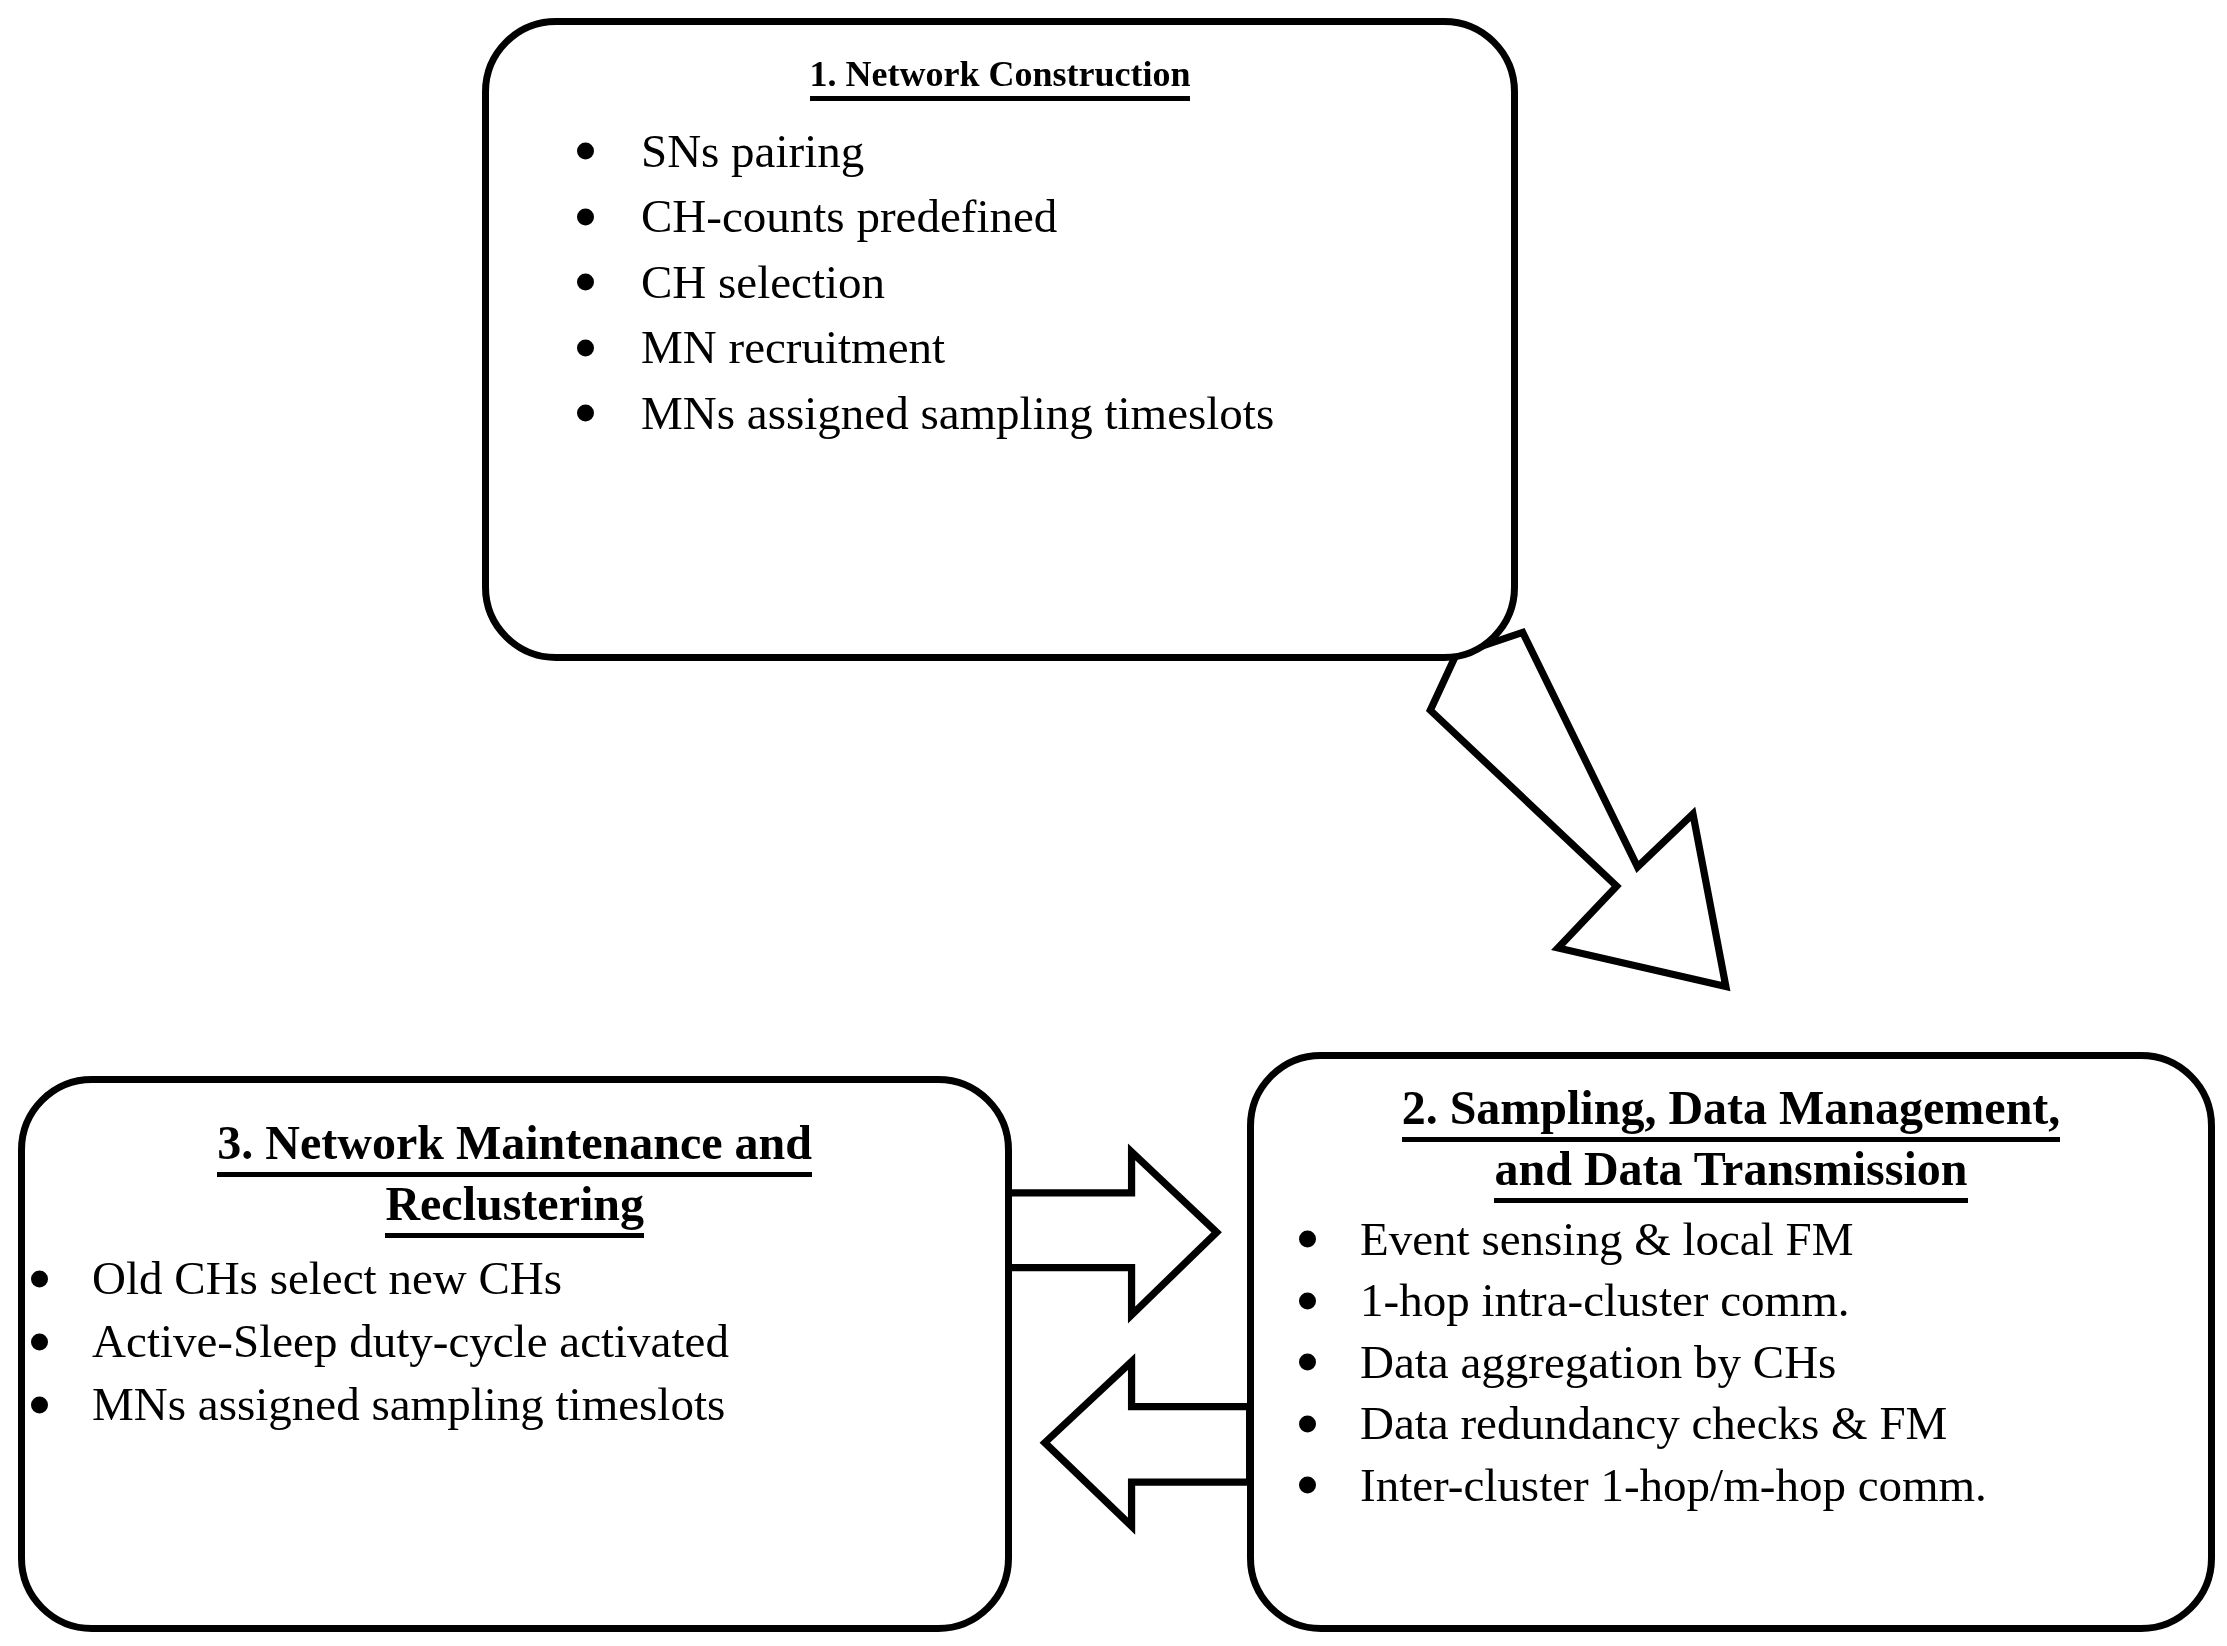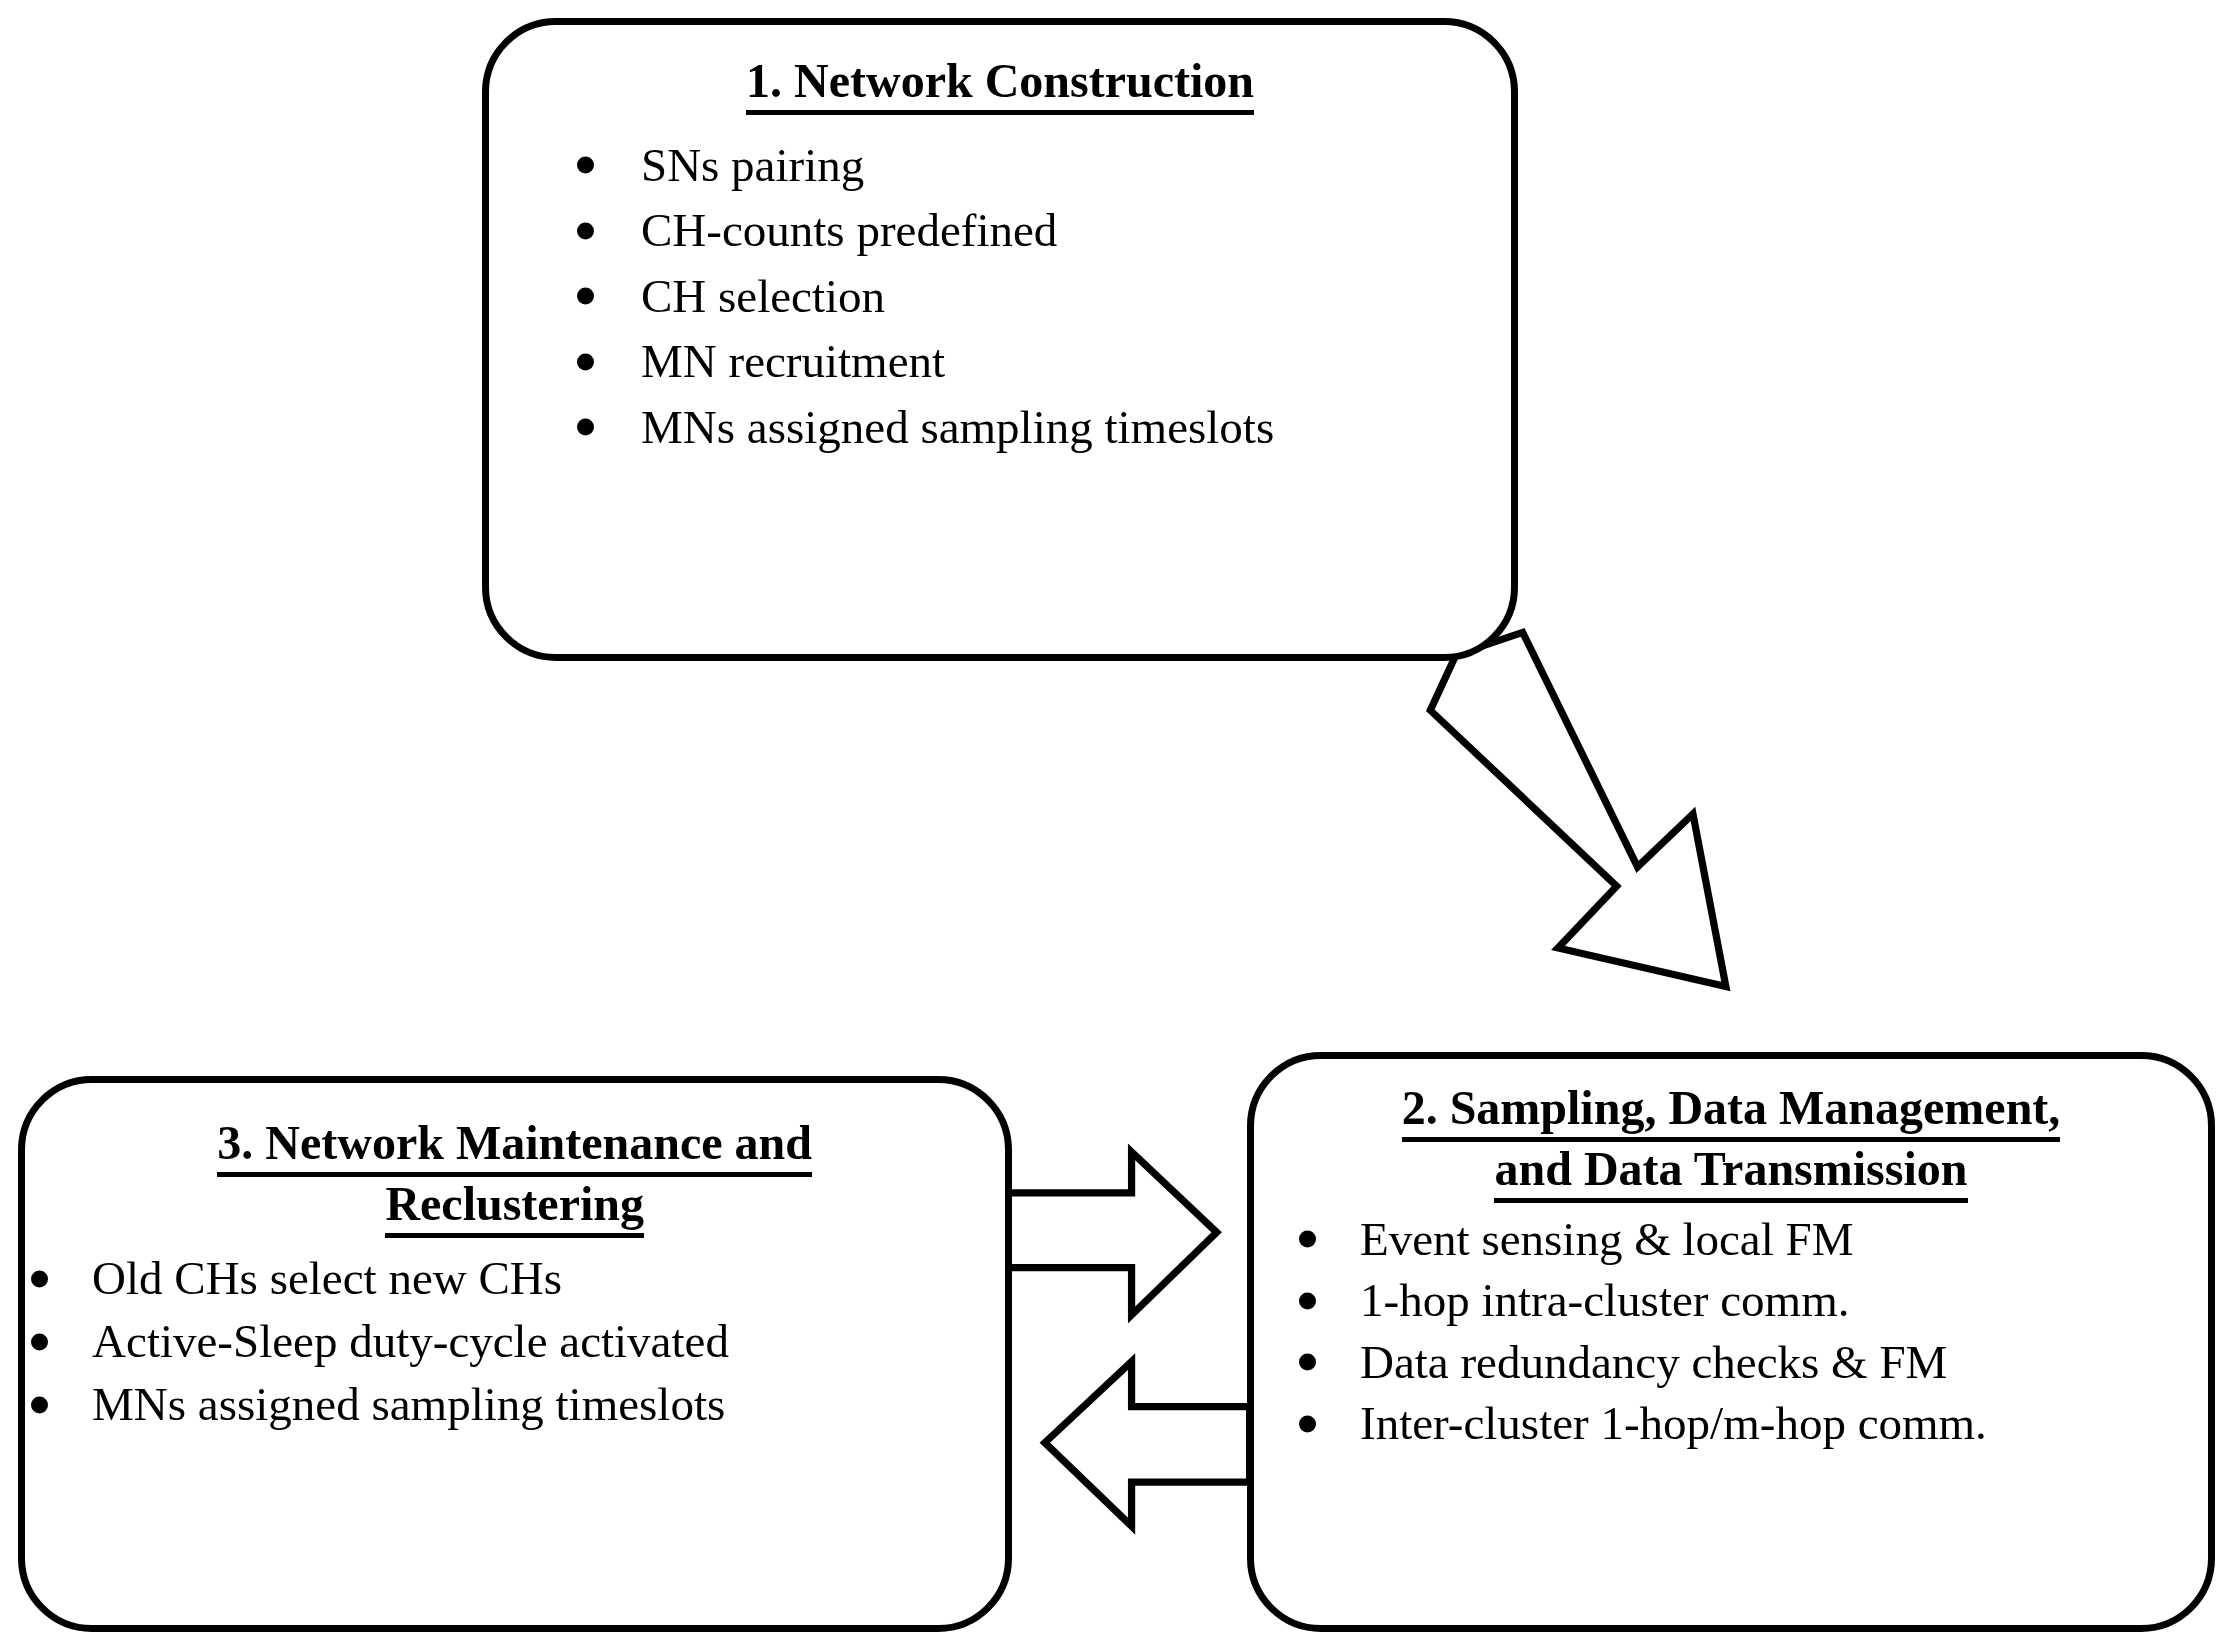--- a/index.html
+++ b/index.html
@@ -33,21 +33,21 @@
     text-align: center;
     font-weight: bold;
     line-height: 1.13;
     padding: 0 17.7px;
   }
   .box-title .t-line {
     display: inline-block;
     border-bottom: 5.6px solid #000000;
     padding-bottom: 1.6px;
   }
-  #box-1 .box-title { font-size: 48px; margin-top: 29px; }
+  #box-1 .box-title { font-size: 36px; margin-top: 29px; }
   #box-2 .box-title { font-size: 48px; margin-top: 22px; }
   #box-3 .box-title { font-size: 48px; margin-top: 33px; }
 
   ul.bullets {
     list-style: none;
     margin: 0;
     padding: 0;
   }
   ul.bullets li {
     position: relative;
@@ -147,20 +147,24 @@
       <li>
         <span class="bullet-dot"></span>
         <span class="bullet-text">Event sensing &amp; local FM</span>
       </li>
       <li>
         <span class="bullet-dot"></span>
         <span class="bullet-text">1-hop intra-cluster comm.</span>
       </li>
       <li>
         <span class="bullet-dot"></span>
+        <span class="bullet-text">Data aggregation by CHs</span>
+      </li>
+      <li>
+        <span class="bullet-dot"></span>
         <span class="bullet-text">Data redundancy checks &amp; FM</span>
       </li>
       <li>
         <span class="bullet-dot"></span>
         <span class="bullet-text">Inter-cluster 1-hop/m-hop comm.</span>
       </li>
     </ul>
   </div>
 
   <div class="flow-box" id="box-3">

